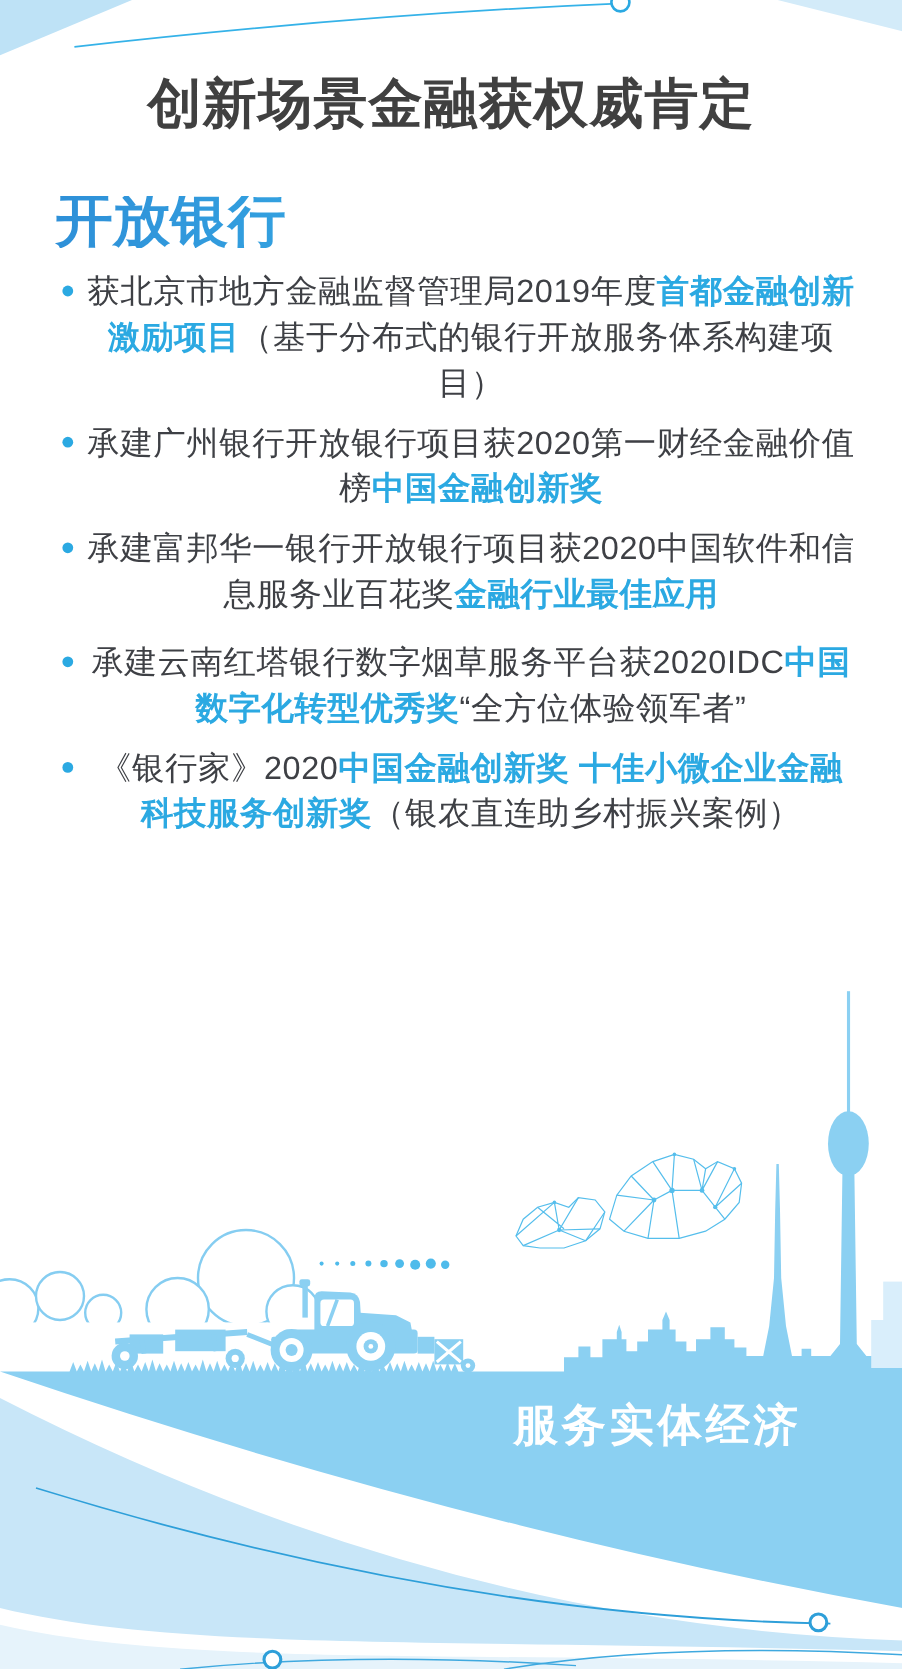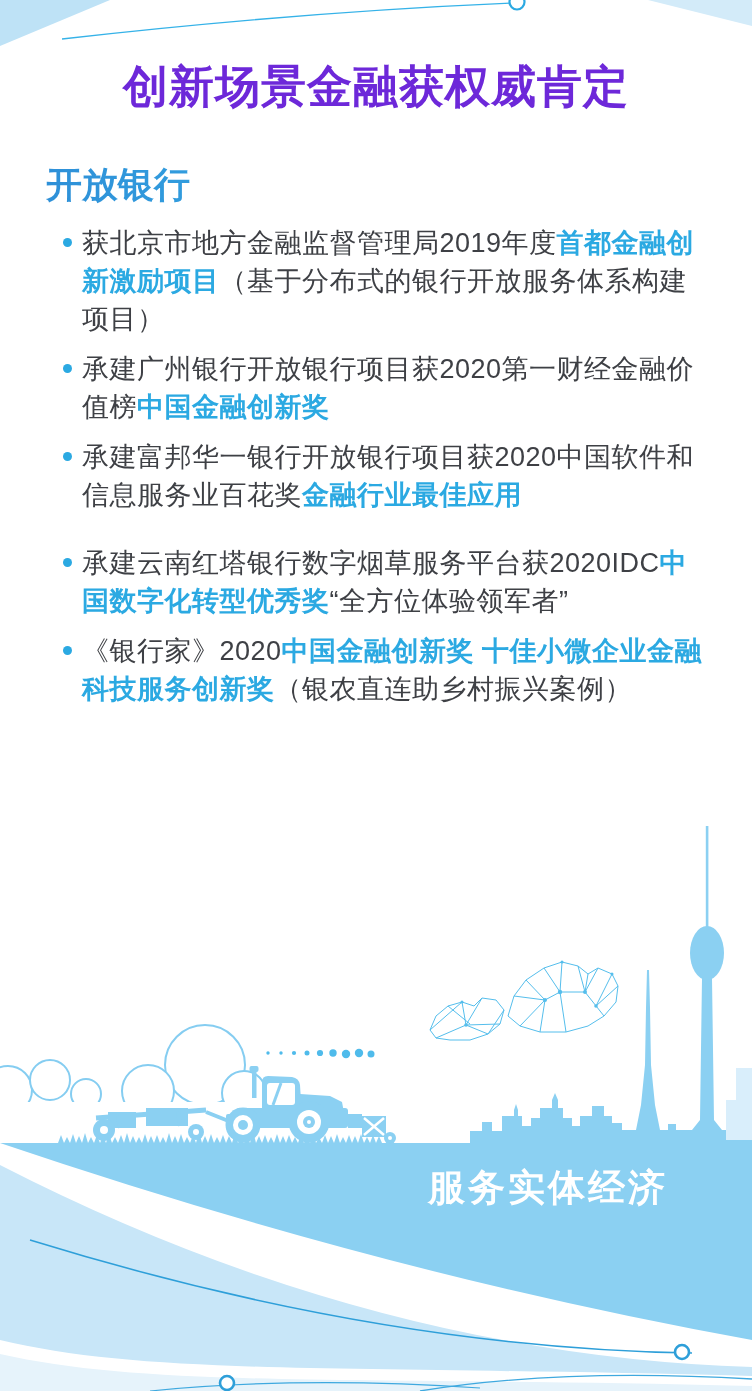--- a/index.html
+++ b/index.html
@@ -4,33 +4,33 @@
 <style>
   html,body{margin:0;padding:0;background:#ffffff;}
   body{font-family:"Liberation Sans","DejaVu Sans",sans-serif;}
   #page{position:relative;width:752px;height:1391px;margin:0 auto;background:#ffffff;overflow:hidden;}
 
   
   #top-decor{position:absolute;left:0;top:0;width:752px;height:70px;}
 
   
   #page-title{position:absolute;left:0;top:58px;width:752px;text-align:center;
-    font-size:45px;line-height:58px;font-weight:900;letter-spacing:1px;color:#6d28d9;margin:0;}
+    font-size:45px;line-height:58px;font-weight:900;letter-spacing:1px;color:#404040;margin:0;}
 
   
   #sections-root{position:absolute;left:0;top:0;width:752px;height:100%;}
   .section{position:absolute;left:46px;width:672px;}
   .section:nth-child(1){top:163px;}
   .section:nth-child(2){top:529px;}
-  .sec-heading{font-size:36px;line-height:44px;font-weight:800;margin:0 0 17px 0;color:#2BA9E2;}
+  .sec-heading{font-size:48px;line-height:44px;font-weight:800;margin:0 0 17px 0;color:#2BA9E2;}
   @supports ((-webkit-background-clip:text) or (background-clip:text)){
     .sec-heading{background:linear-gradient(90deg,#2E90D8 0%,#3EC8F2 100%);
       -webkit-background-clip:text;background-clip:text;-webkit-text-fill-color:transparent;color:transparent;}
   }
-  ul.bullets{list-style:none;margin:15px;padding:0;}
+  ul.bullets{list-style:none;margin:4px;padding:0;text-align:center;}
   li.bullet{position:relative;padding-left:21px;margin:0 0 12px 0;
     font-size:27px;line-height:38px;color:#3E4045;letter-spacing:.5px;}
   li.bullet::before{content:"";position:absolute;left:2px;top:14px;width:9px;height:9px;
     border-radius:50%;background:#2BA9E2;}
   li.bullet .hl{color:#2BA9E2;font-weight:800;}
 
   
   #bottom-illustration{position:absolute;left:0;top:820px;width:752px;height:571px;}
   #footer-slogan{position:absolute;left:428px;top:1166px;width:320px;
     font-size:37px;line-height:44px;font-weight:700;letter-spacing:3px;color:#FFFFFF;margin:0;}

